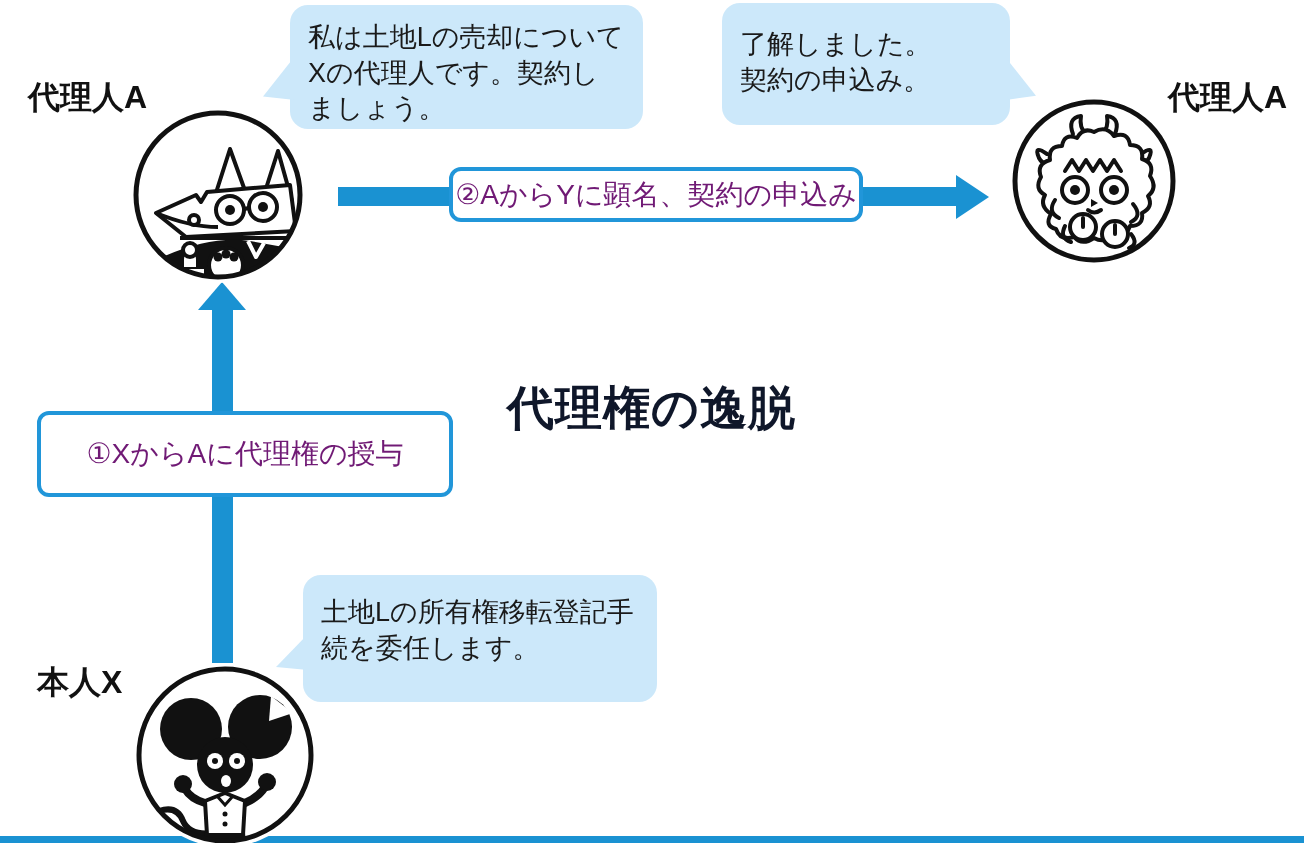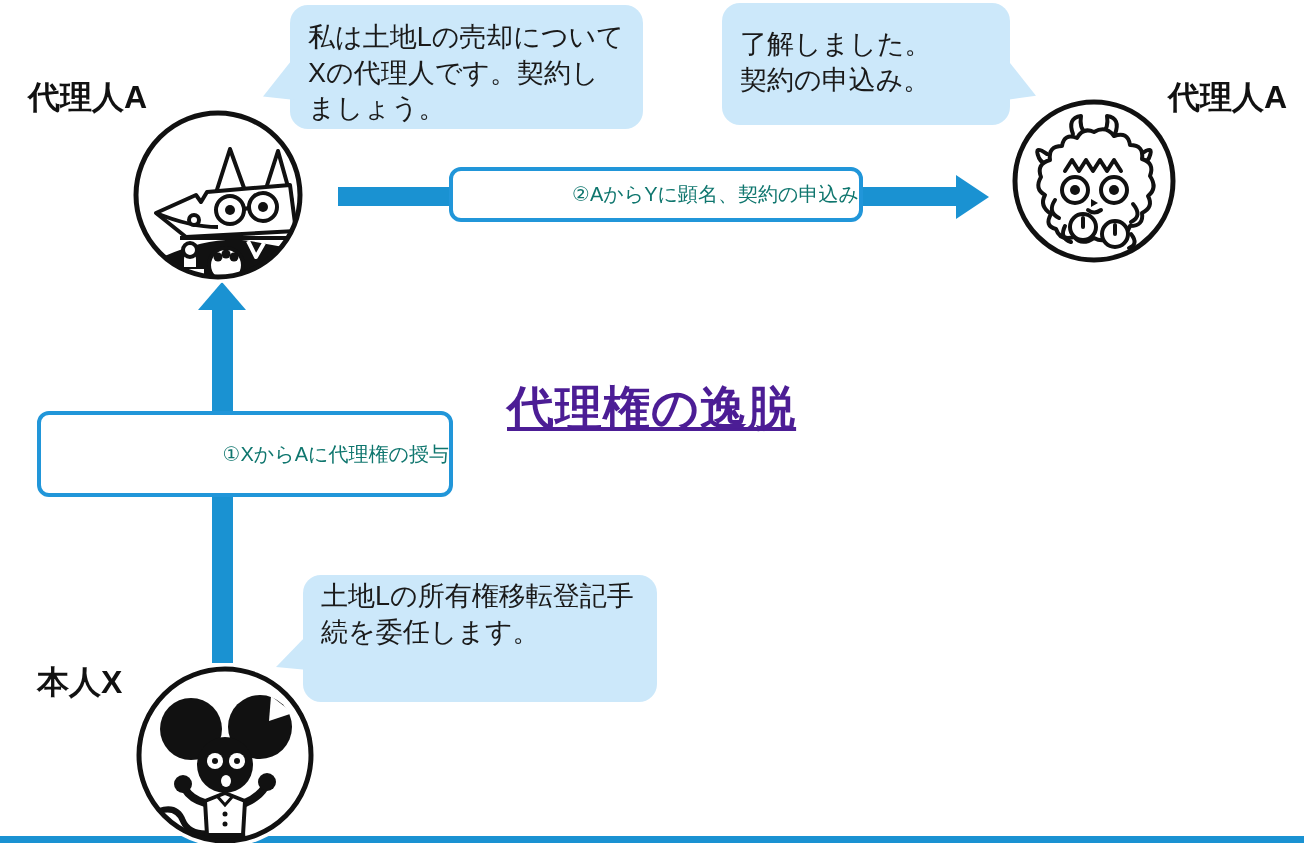--- a/index.html
+++ b/index.html
@@ -27,26 +27,26 @@
     border-top:22px solid transparent;border-bottom:22px solid transparent;
     border-left:33px solid #1a92d2;
   }
   .head-up{
     width:0;height:0;
     border-left:24px solid transparent;border-right:24px solid transparent;
     border-bottom:28px solid #1a92d2;
   }
   .arrow-label{
     background:#ffffff;border:4px solid #2196d9;border-radius:12px;
-    display:flex;align-items:center;justify-content:flex-end;
-    font-size:20px;color:#0f766e;box-sizing:border-box;white-space:nowrap;
+    display:flex;align-items:center;justify-content:center;
+    font-size:28px;color:#701a75;box-sizing:border-box;white-space:nowrap;
     z-index:5;
   }
   .diagram-title{
-    font-size:47px;font-weight:700;color:#4c1d95;letter-spacing:1px;white-space:nowrap;text-decoration:underline;
+    font-size:47px;font-weight:700;color:#0f172a;letter-spacing:1px;white-space:nowrap;
   }
   .preline{white-space:pre-line;}
   .z1{z-index:1}.z2{z-index:2}.z3{z-index:3}
 </style>
 </head>
 <body>
 
 <div class="abs actor-label" style="left:28px;top:76px;">代理人A</div>
 <div class="abs actor-label" style="left:1168px;top:76px;">代理人A</div>
 <div class="abs actor-label" style="left:37px;top:661px;">本人X</div>
@@ -67,21 +67,21 @@
 
 <div class="abs bubble z2" style="left:290px;top:5px;width:353px;height:124px;">
   <b>私は土地Lの売却</b><span>についてXの代理人です。契約しましょう。</span>
 </div>
 <div class="abs tail tail-left z2" style="left:263px;top:56px;width:32px;height:44px;"></div>
 
 <div class="abs bubble preline z2" style="left:722px;top:3px;width:288px;height:122px;padding-top:24px;">了解しました。
 契約の申込み。</div>
 <div class="abs tail tail-right z2" style="left:1006px;top:58px;width:30px;height:42px;"></div>
 
-<div class="abs bubble z2" style="left:303px;top:575px;width:354px;height:127px;padding-top:4px;">
+<div class="abs bubble z2" style="left:303px;top:575px;width:354px;height:127px;padding-top:20px;">
   <b>土地Lの所有権移転登記手続</b><span>を委任します。</span>
 </div>
 <div class="abs tail tail-left z2" style="left:276px;top:634px;width:32px;height:36px;"></div>
 
 <div class="abs avatar z3" style="left:130px;top:107px;width:176px;height:176px;">
   <svg width="176" height="176" viewBox="0 0 176 176">
     <defs>
         <clipPath id="clipA">
           <circle cx="88" cy="88" r="82"></circle>
         </clipPath>

